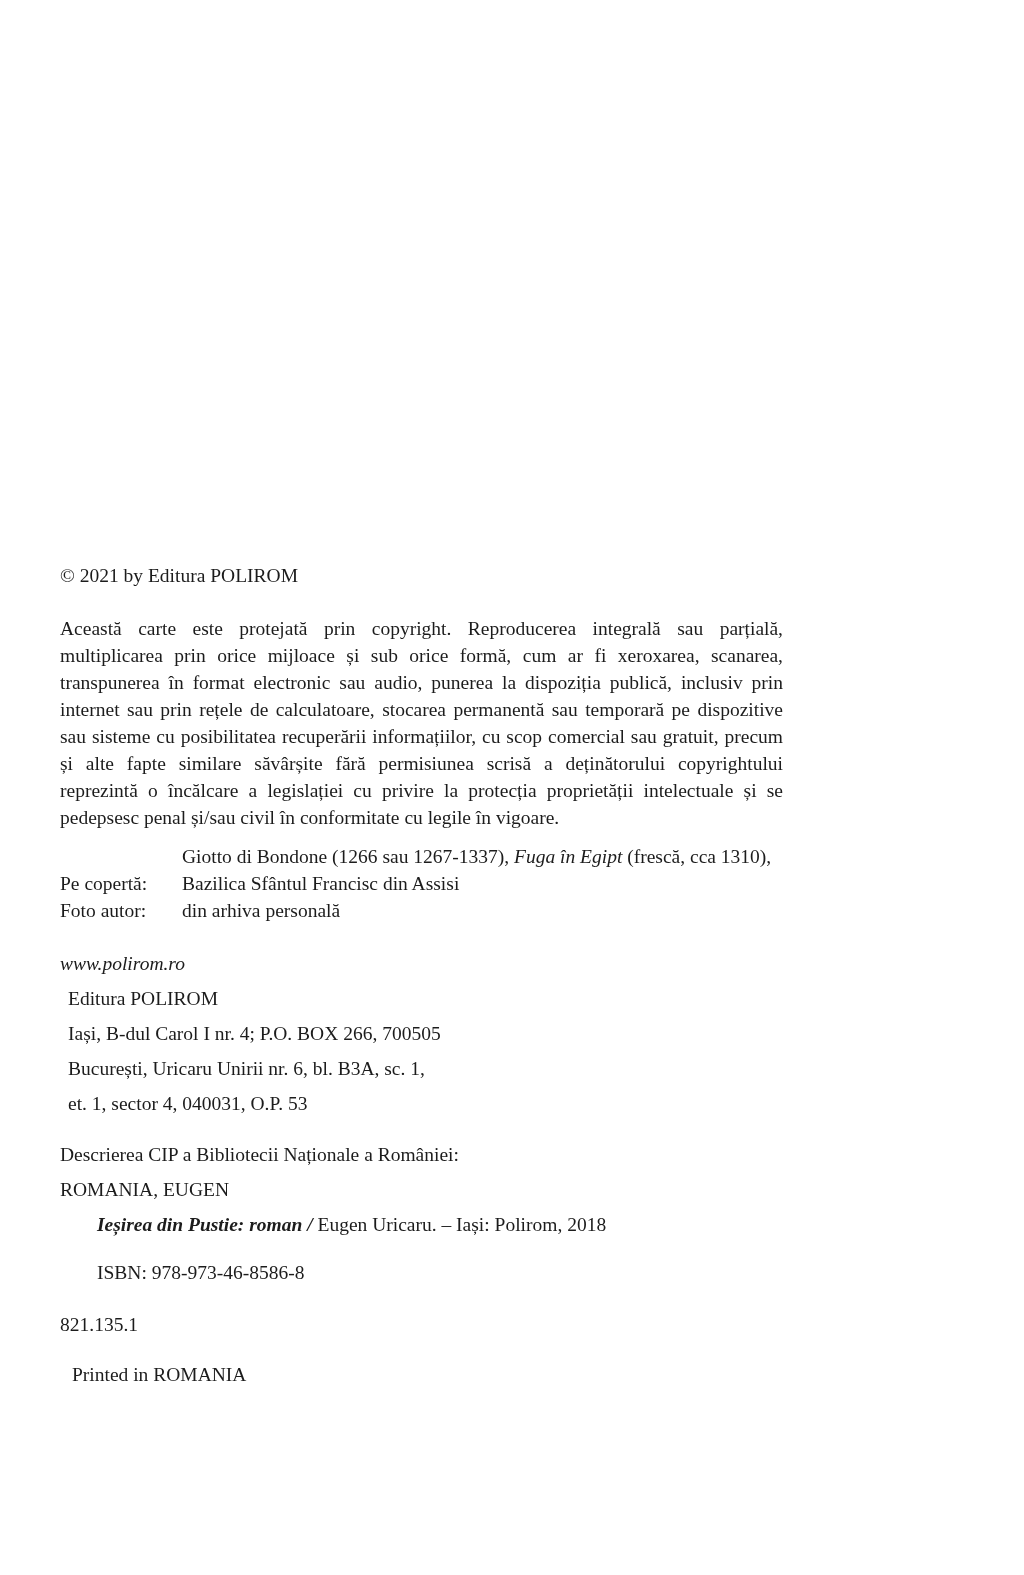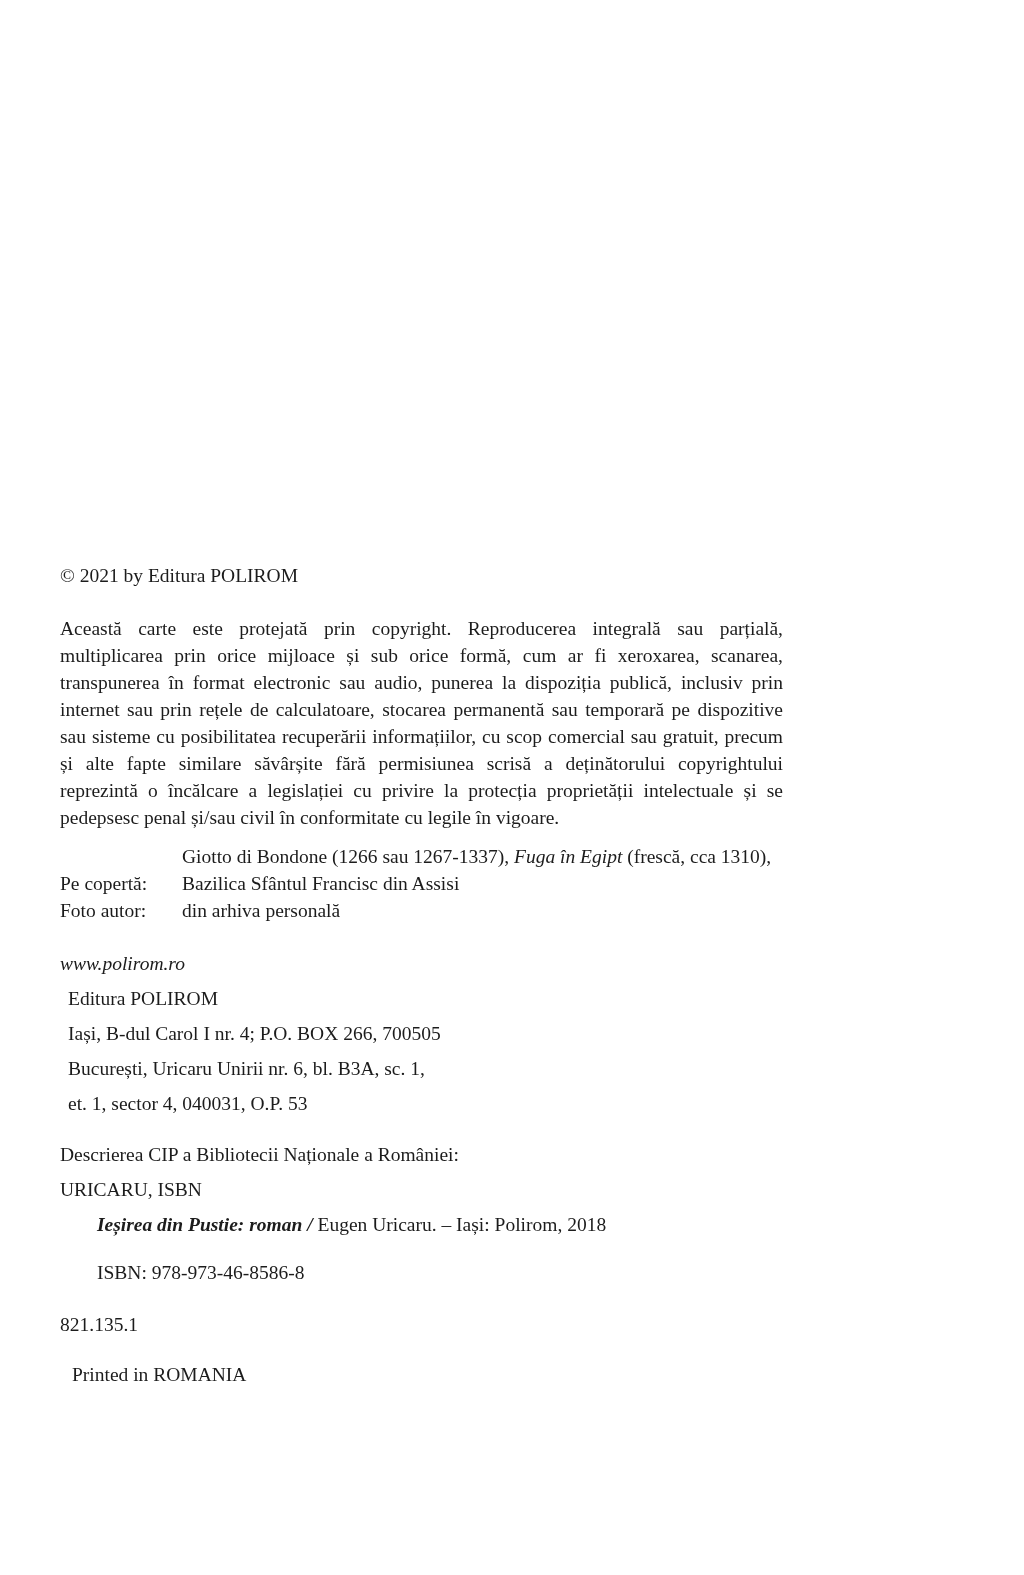--- a/index.html
+++ b/index.html
@@ -102,21 +102,21 @@
 
   <div class="publisher-block">
     <p class="pub-line">Editura POLIROM</p>
     <p class="pub-line">Iași, B-dul Carol I nr. 4; P.O. BOX 266, 700505</p>
     <p class="pub-line">București, Uricaru Unirii nr. 6, bl. B3A, sc. 1,</p>
     <p class="pub-line">et. 1, sector 4, 040031, O.P. 53</p>
   </div>
 
   <div class="cip-block">
     <p class="cip-heading">Descrierea CIP a Bibliotecii Naționale a României:</p>
-    <p class="cip-author">URICARU, ISBN</p>
+    <p class="cip-author">ROMANIA, EUGEN</p>
     <p class="cip-title-line"><span class="cip-title">Ieșirea din Pustie: roman /</span><span> Eugen Uricaru. – Iași: Polirom, 2018</span></p>
     <p class="isbn-line">ISBN: 978-973-46-8586-8</p>
   </div>
 
   <p class="udc-line">821.135.1</p>
 
   <p class="printed-line">Printed in ROMANIA</p>
 
 </div>
 

